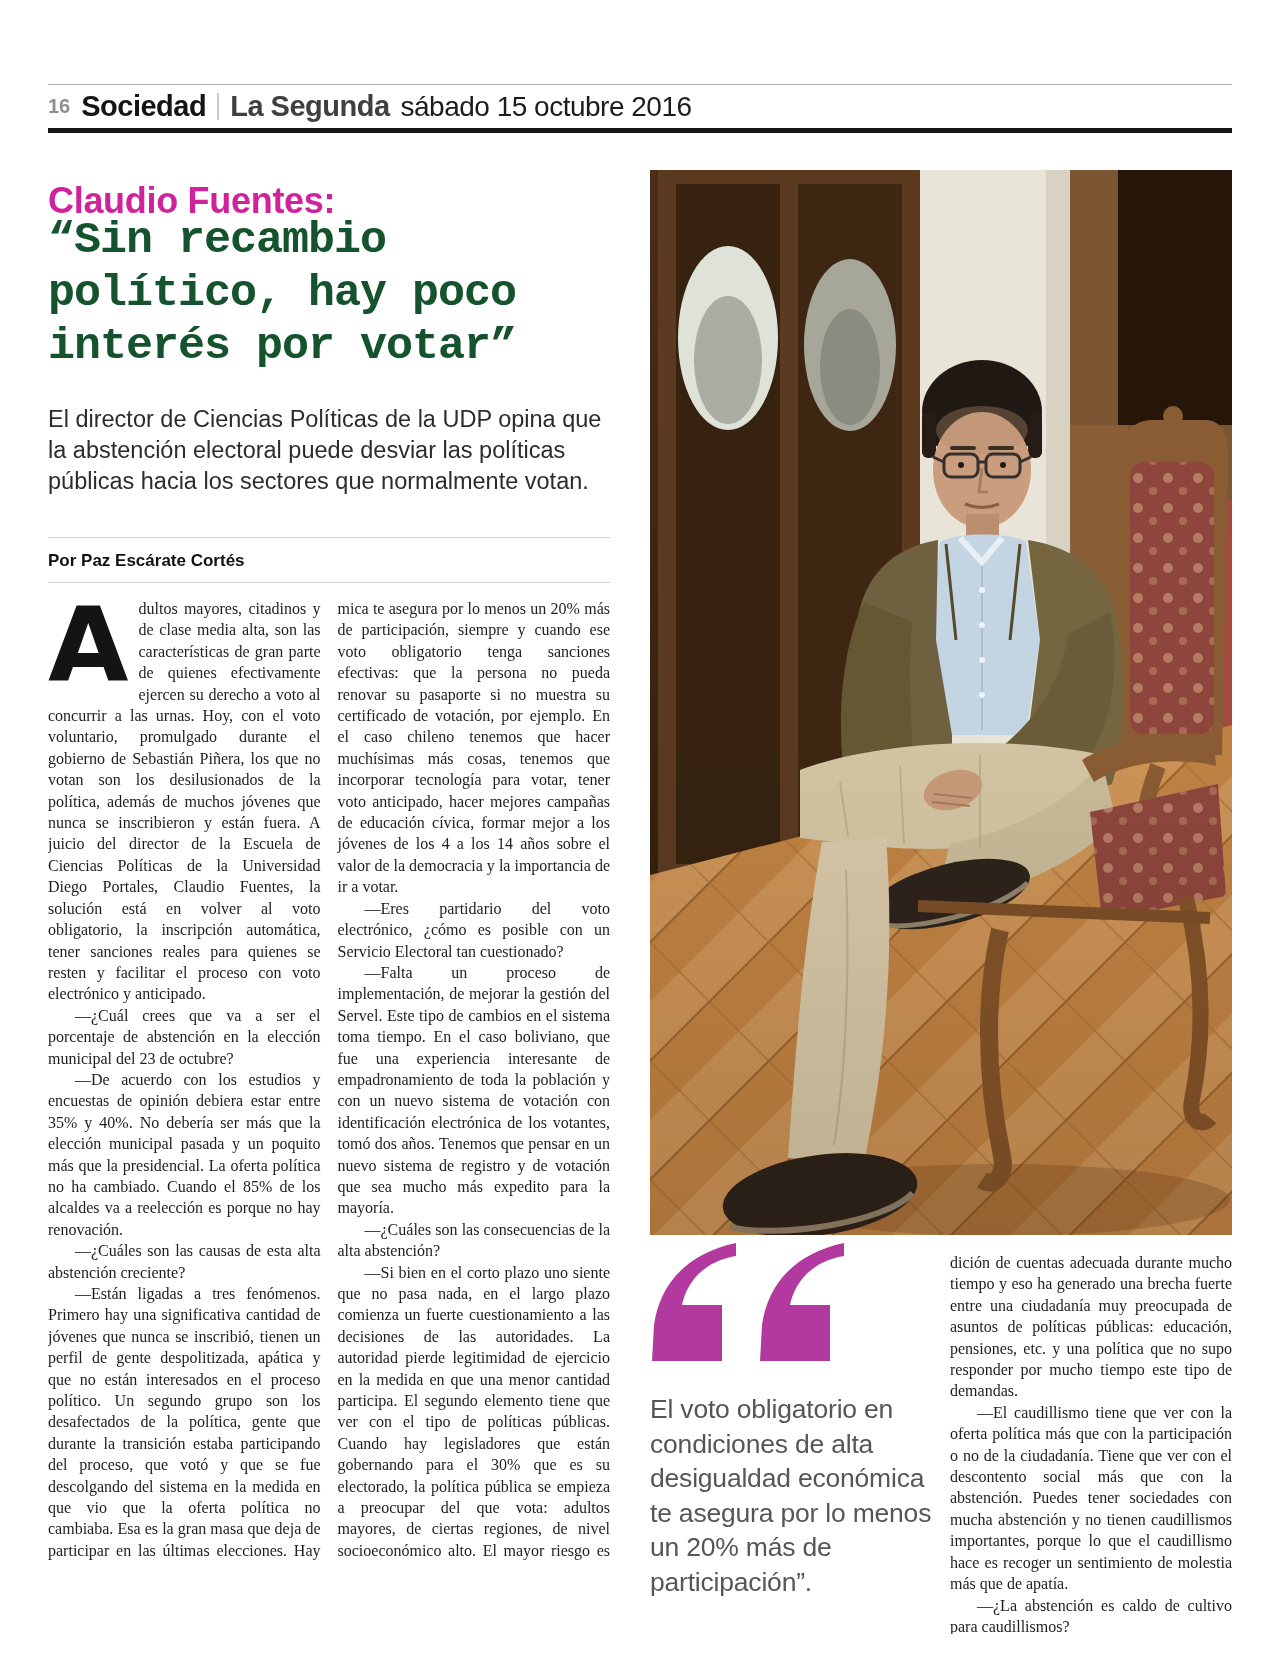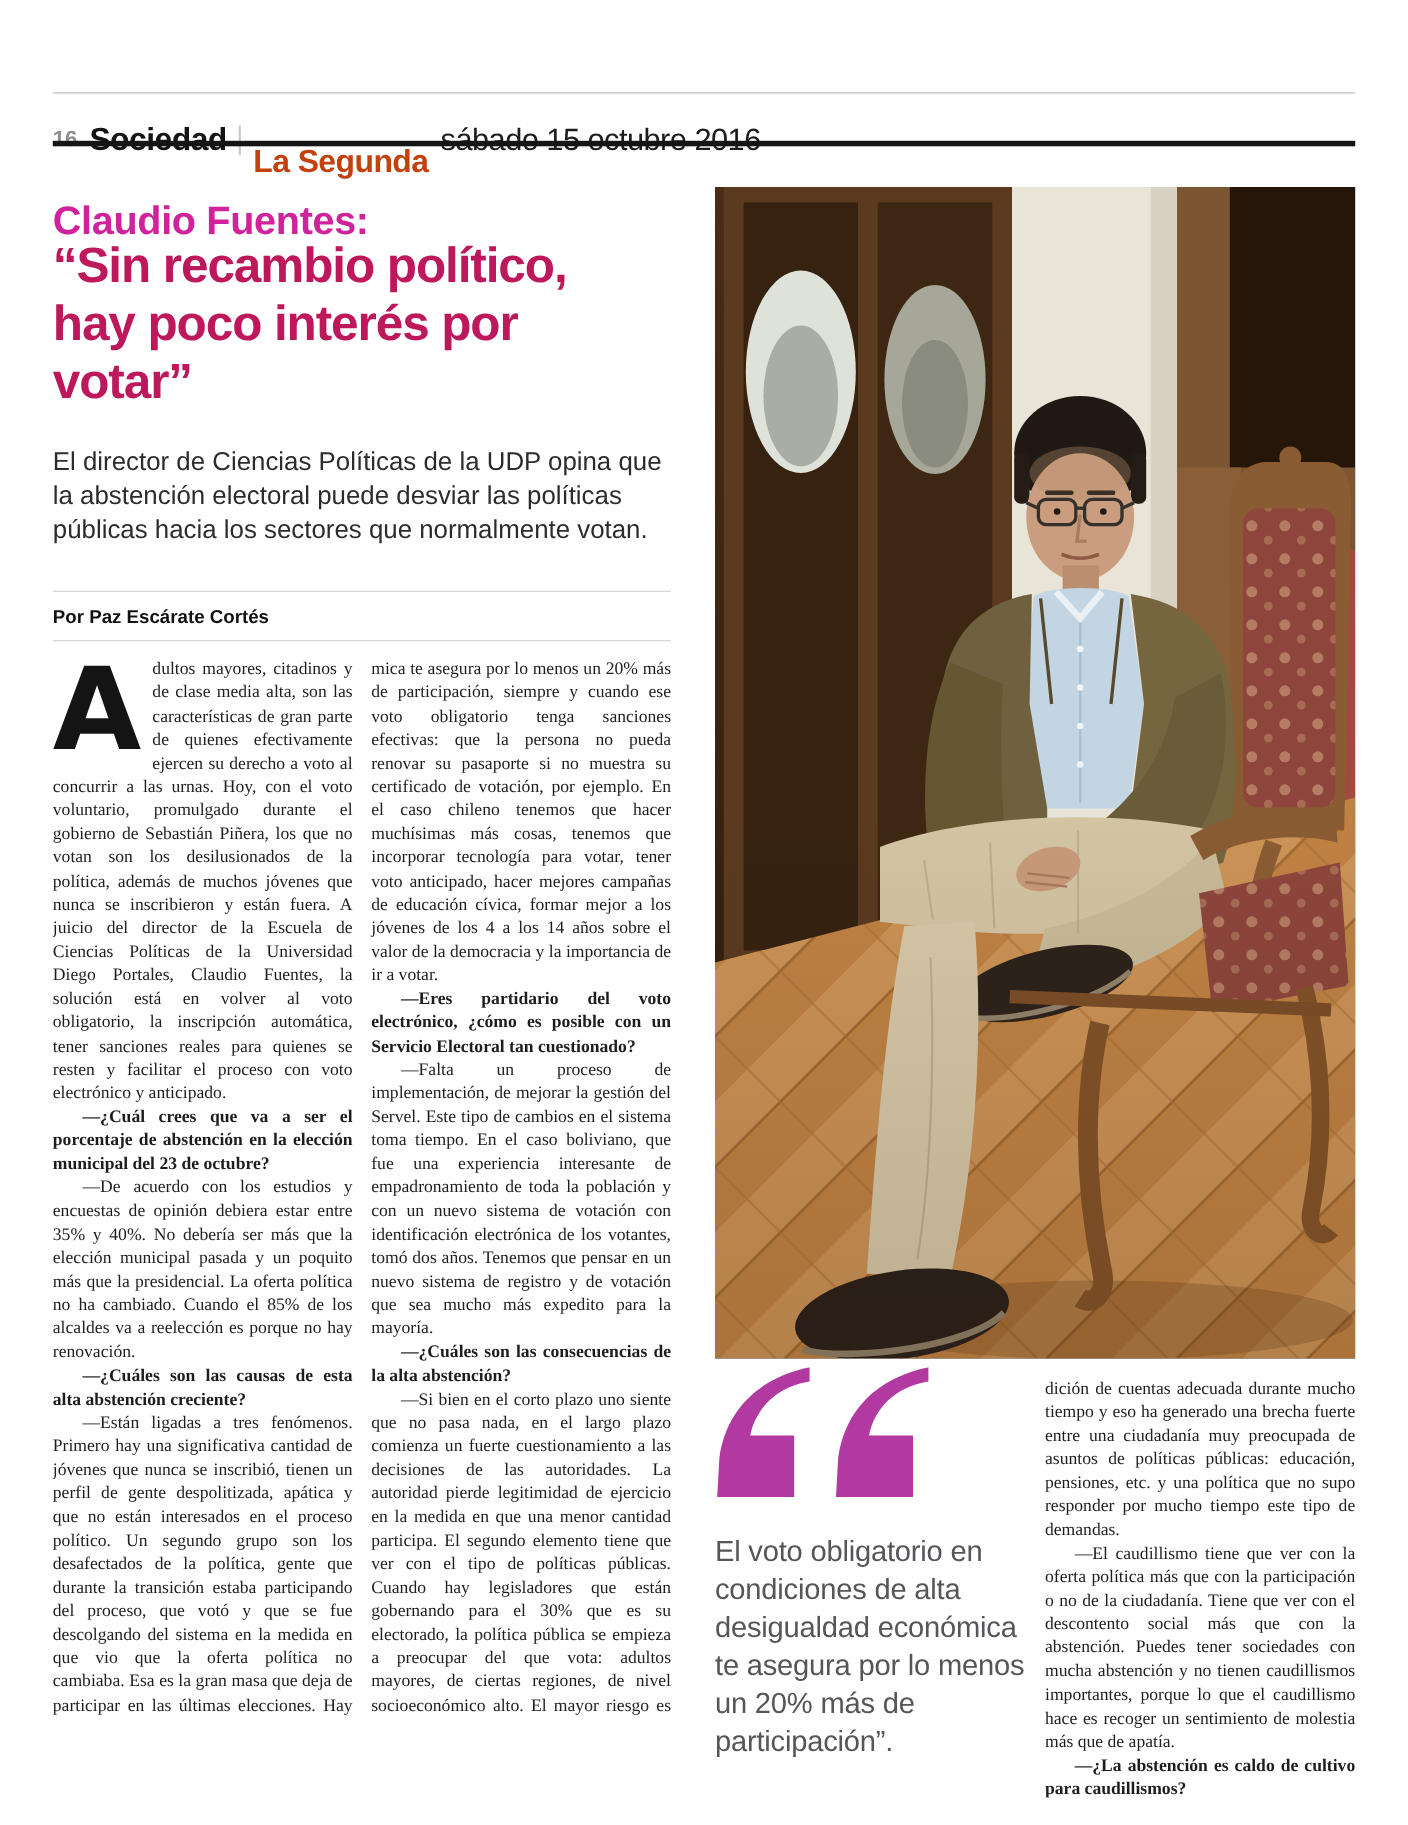--- a/index.html
+++ b/index.html
@@ -4,40 +4,40 @@
 <style>
   html,body{margin:0;padding:0;background:#ffffff;}
   .page{position:relative;width:1280px;height:1659px;background:#fff;overflow:hidden;
         font-family:"Liberation Sans",sans-serif;color:#1d1d1d;}
   
   .rule-thin{position:absolute;left:48px;width:1184px;height:1px;background:#b3b3b3;top:84px;}
   .masthead-row{position:absolute;left:48px;top:90px;width:1184px;display:flex;align-items:center;gap:11px;}
   .page-num{font-weight:bold;font-size:20px;color:#8e8e8e;}
   .section-name{font-weight:bold;font-size:29px;color:#141414;letter-spacing:-0.5px;}
   .mast-divider{width:2px;height:27px;background:#c9c9c9;}
-  .paper-name{font-weight:bold;font-size:29px;color:#c2410c;letter-spacing:-0.5px;margin-top:41px;}
+  .paper-name{font-weight:bold;font-size:29px;color:#404040;letter-spacing:-0.5px;}
   .mast-date{font-size:28px;color:#1c1c1c;letter-spacing:-0.5px;}
   .rule-thick{position:absolute;left:48px;width:1184px;height:5px;background:#151515;top:128px;}
   
   .kicker{position:absolute;left:48px;top:180px;font-size:36px;font-weight:bold;color:#d0229b;letter-spacing:-0.3px;}
   .headline{position:absolute;left:48px;top:214px;width:530px;
-            font-family:Liberation Sans, sans-serif;font-weight:bold;font-size:45px;line-height:53px;
-            color:#be185d;letter-spacing:-1px;}
+            font-family:Liberation Mono, monospace;font-weight:bold;font-size:45px;line-height:53px;
+            color:#14532d;letter-spacing:-1px;}
   .subhead{position:absolute;left:48px;top:404px;width:576px;font-size:23.5px;line-height:31px;color:#2c2c2c;}
   .rule-sub{position:absolute;left:48px;top:537px;width:562px;height:1px;background:#cfcfcf;}
   .byline{position:absolute;left:48px;top:551px;font-size:17px;font-weight:bold;color:#111;}
   .rule-by{position:absolute;left:48px;top:582px;width:562px;height:1px;background:#cfcfcf;}
   
   .cols{position:absolute;left:48px;top:598px;width:562px;height:964px;display:flex;gap:17px;overflow:hidden;}
   .col{width:273px;}
   .col3{position:absolute;left:950px;top:1252px;width:282px;height:382px;overflow:hidden;}
   p.bp{margin:0;font-family:"Liberation Serif",serif;font-size:16px;line-height:21.4px;
        text-align:justify;color:#1d1d1d;}
   p.bp.ind{text-indent:27px;}
-  p.bp.q{font-weight:bold;}
+  p.bp.q{font-weight:normal;}
   .dropcap{float:left;font-family:"DejaVu Sans",sans-serif;font-weight:bold;font-size:104px;
            line-height:82px;padding:6px 10px 0 0;color:#141414;}
   
   .photo{position:absolute;left:650px;top:170px;width:582px;height:1065px;overflow:hidden;background:#3a2415;}
   .photo svg{display:block;}
   
   .pullquote{position:absolute;left:650px;top:1243px;width:292px;}
   .pq-text{margin-top:27px;font-size:26.5px;line-height:34.5px;color:#55565a;letter-spacing:-0.2px;}
 </style>
 </head>

